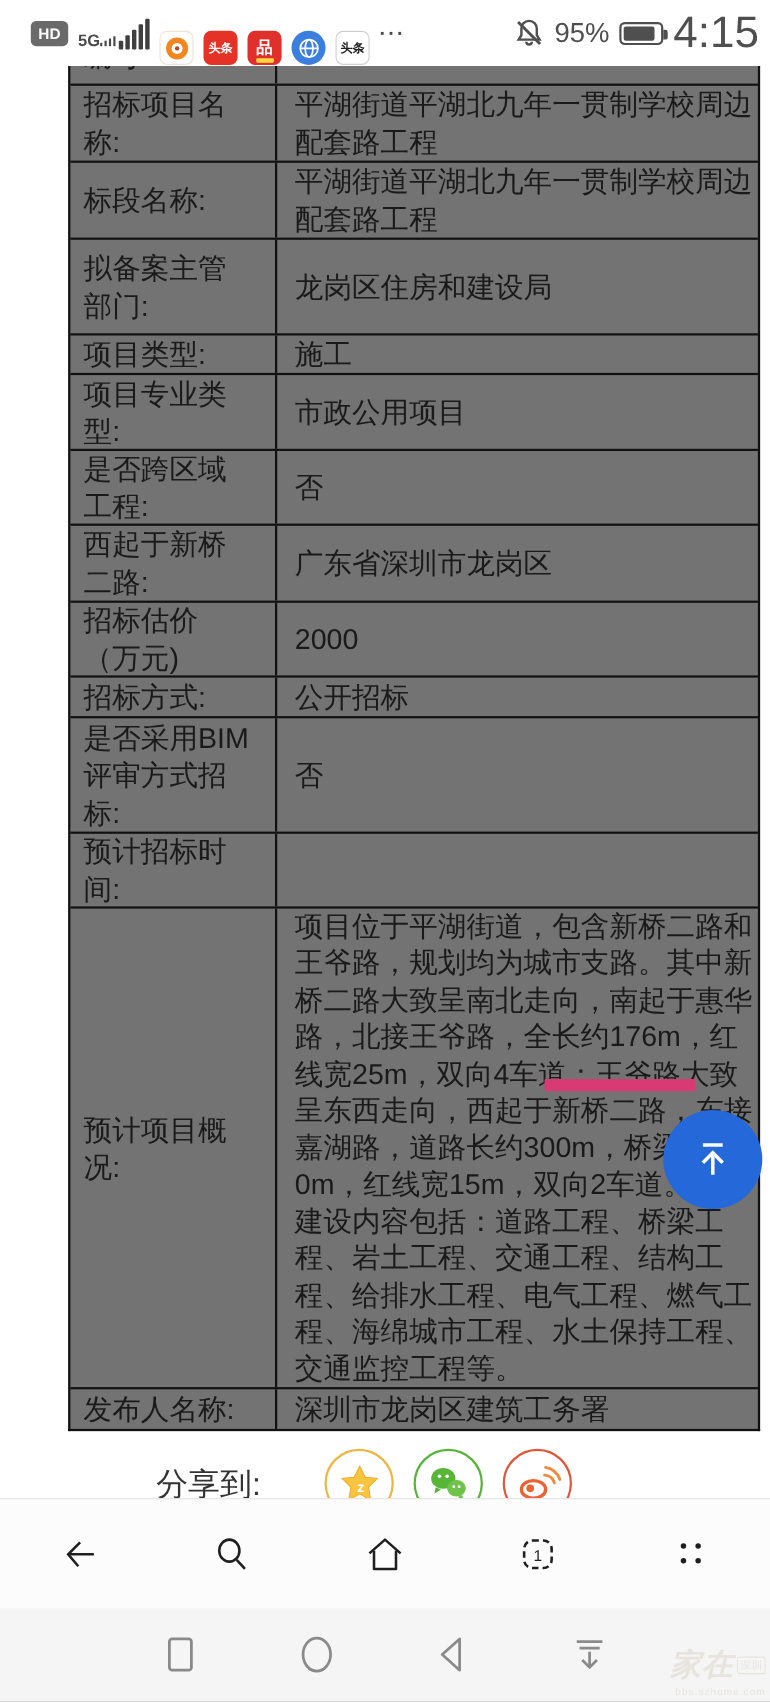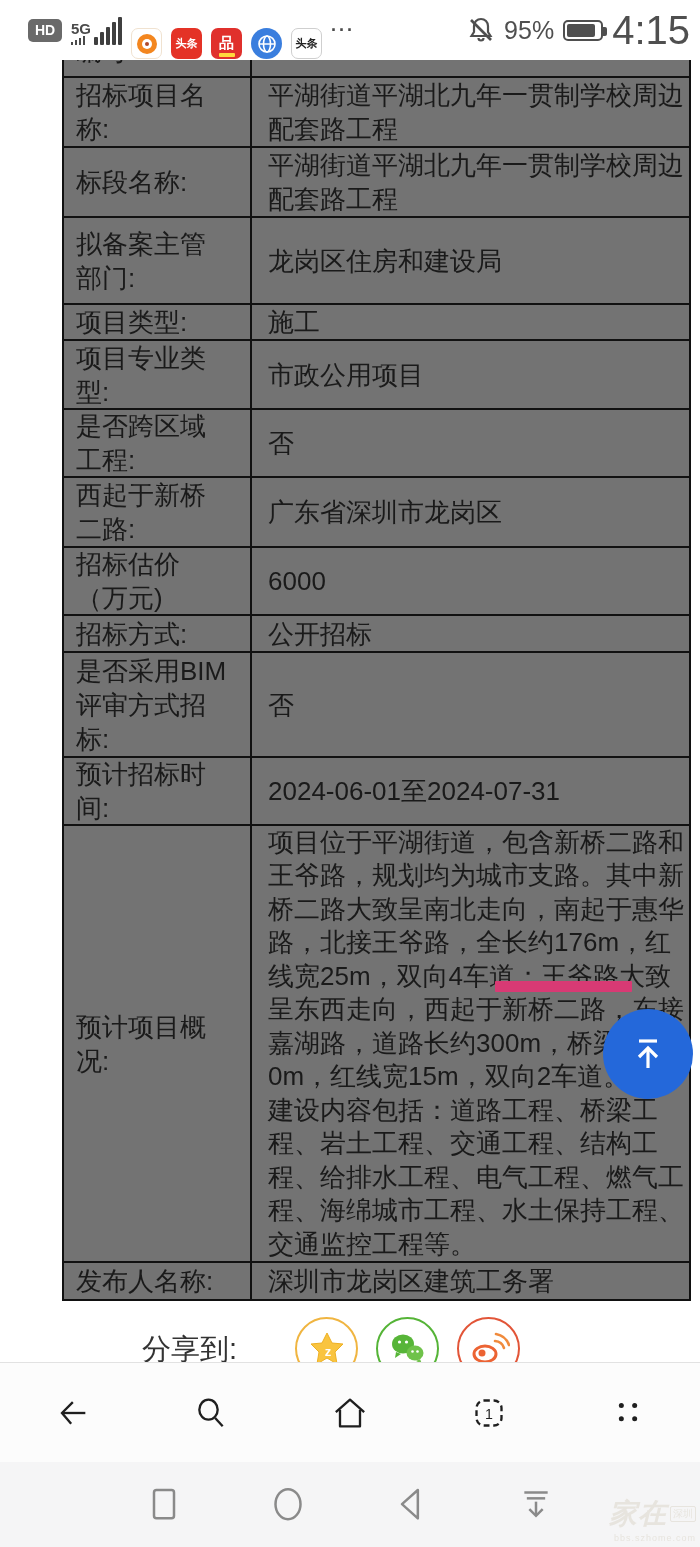--- a/index.html
+++ b/index.html
@@ -8,21 +8,21 @@
             font-family:"Liberation Sans","DejaVu Sans",sans-serif; color:#1a1a1a;padding-left:20px; }
 
   
   .statusbar { position:absolute; top:0; left:0; right:0; height:60px; display:flex;
                align-items:center; justify-content:space-between; padding:0 10px 0 28px; }
   .sb-left { display:flex; align-items:center; gap:9px; }
   .sb-right { display:flex; align-items:center; gap:9px; color:#4f4f4f; }
   .hd-badge { width:34px; height:23px; background:#6a6a6a; border-radius:5px; color:#fff;
               font-weight:bold; font-size:14px; display:flex; align-items:center; justify-content:center; }
   .sig { display:flex; align-items:flex-end; gap:3px; height:30px; }
-  .sig-txt { display:flex; flex-direction:column; align-items:flex-start; }
+  .sig-txt { display:flex; flex-direction:row; align-items:center; }
   .sig-5g { font-size:15px; font-weight:bold; color:#4a4a4a; line-height:15px; }
   .minibars, .bars { display:flex; align-items:flex-end; gap:2px; }
   .minibars i { width:2px; background:#4a4a4a; display:block; }
   .bars i { width:4px; background:#3f3f3f; display:block; border-radius:1px; }
   .appicon { width:31px; height:31px; border-radius:7px; display:flex; align-items:center;
              justify-content:center; overflow:hidden; position:relative;margin-top:27px; }
   .ai-weibo { background:#fff; border:1px solid #f0e2d0; }
   .weibo-eye { width:20px; height:20px; border-radius:50%; background:#f3861f; position:relative; }
   .weibo-eye::after { content:""; position:absolute; left:5px; top:5px; width:10px; height:10px;
                       border-radius:50%; background:#fff; }
@@ -207,21 +207,21 @@
         </div>
       <div class="tvalue">
           <span>广东省深圳市龙岗区</span>
         </div>
     </div>
     <div class="trow" style="height:68px">
       <div class="tlabel">
           <span>招标估价（万元)</span>
         </div>
       <div class="tvalue">
-          <span>6000</span>
+          <span>2000</span>
         </div>
     </div>
     <div class="trow" style="height:37px">
       <div class="tlabel">
           <span>招标方式:</span>
         </div>
       <div class="tvalue">
           <span>公开招标</span>
         </div>
     </div>
@@ -229,23 +229,20 @@
       <div class="tlabel">
           <span>是否采用BIM评审方式招标:</span>
         </div>
       <div class="tvalue">
           <span>否</span>
         </div>
     </div>
     <div class="trow" style="height:68px">
       <div class="tlabel">
           <span>预计招标时间:</span>
-        </div>
-      <div class="tvalue">
-          <span>2024-06-01至2024-07-31</span>
         </div>
     </div>
     <div class="trow" style="height:437px">
       <div class="tlabel">
           <span>预计项目概况:</span>
         </div>
       <div class="tvalue">
           <span class="prewrap">项目位于平湖街道，包含新桥二路和
 王爷路，规划均为城市支路。其中新
 桥二路大致呈南北走向，南起于惠华

